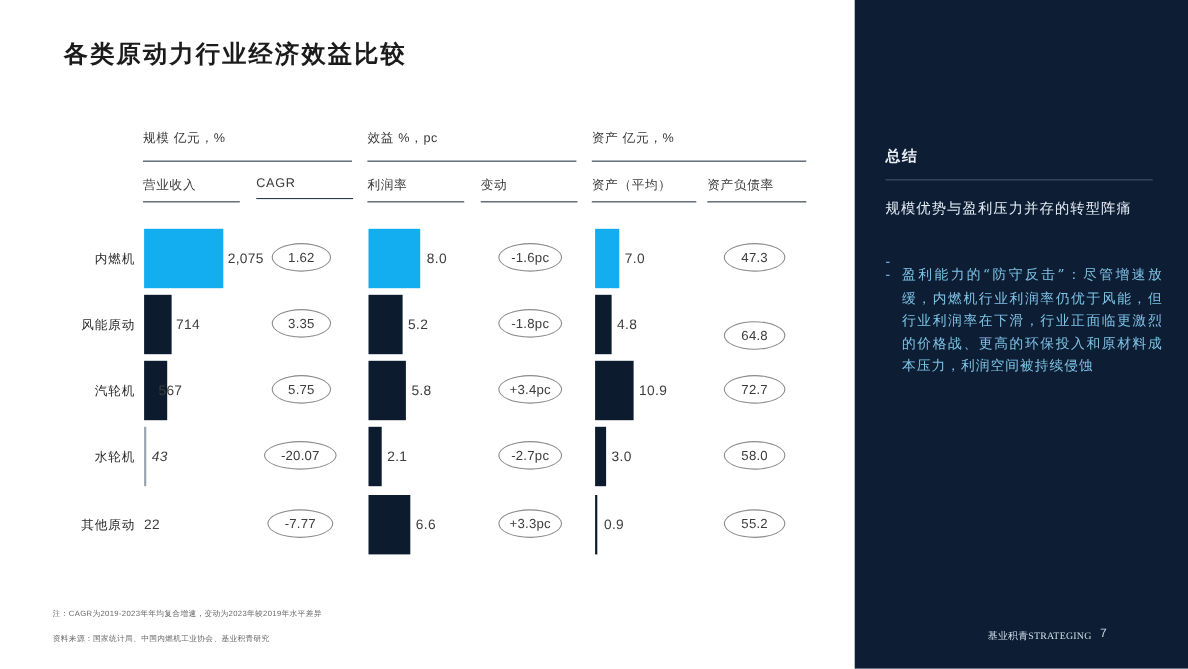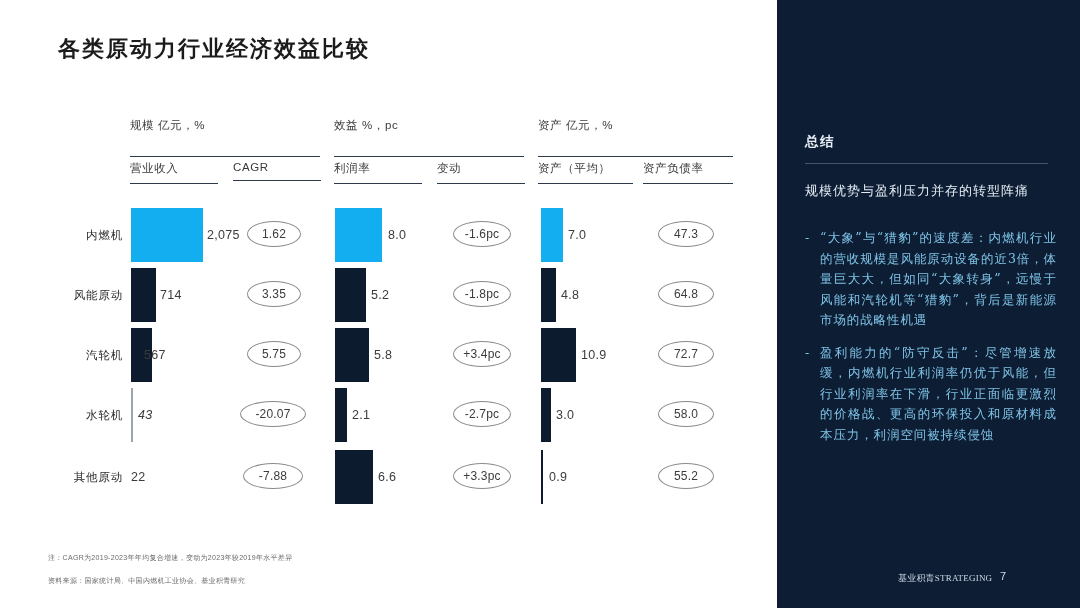--- a/index.html
+++ b/index.html
@@ -32,21 +32,21 @@
     letter-spacing: 2px;
     color: #1b1b1b;
   }
 
   
   .group-hdr {
     position: absolute;
     font-size: 11.5px;
     color: #3a3a3a;
     letter-spacing: 0.6px;
-    padding-bottom: 24px;
+    padding-bottom: 14px;
   }
   .group-hdr .rule {
     position: absolute;
     left: 0; bottom: 0;
     height: 1px;
     background: #2c3a4a;
   }
 
   
   .col-hdr {
@@ -240,21 +240,21 @@
 
     <div class="row-label" style="left:43px; top:288px; width:80px;">风能原动</div>
     <div class="bar" style="left:131px; top:268px; width:25px; height:54px;"></div>
     <div class="bar-val" style="left:160px; top:288px;">714</div>
     <div class="pill" style="left:247px; top:281px; width:54px; height:26px;">3.35</div>
     <div class="bar" style="left:335px; top:268px; width:31px; height:54px;"></div>
     <div class="bar-val" style="left:371px; top:288px;">5.2</div>
     <div class="pill" style="left:453px; top:281px; width:58px; height:26px;">-1.8pc</div>
     <div class="bar" style="left:541px; top:268px; width:15px; height:54px;"></div>
     <div class="bar-val" style="left:561px; top:288px;">4.8</div>
-    <div class="pill" style="left:658px; top:281px; width:56px; height:26px;text-align:right;">64.8</div>
+    <div class="pill" style="left:658px; top:292px; width:56px; height:26px;text-align:right;">64.8</div>
 
     <div class="row-label" style="left:55px; top:348px; width:68px;">汽轮机</div>
     <div class="bar" style="left:131px; top:328px; width:21px; height:54px;"></div>
     <div class="bar-val" style="left:144px; top:348px;">567</div>
     <div class="pill" style="left:247px; top:341px; width:54px; height:26px;">5.75</div>
     <div class="bar" style="left:335px; top:328px; width:34px; height:54px;"></div>
     <div class="bar-val" style="left:374px; top:348px;">5.8</div>
     <div class="pill" style="left:453px; top:341px; width:58px; height:26px;">+3.4pc</div>
     <div class="bar" style="left:541px; top:328px; width:35px; height:54px;"></div>
     <div class="bar-val" style="left:581px; top:348px;">10.9</div>
@@ -266,41 +266,40 @@
     <div class="pill" style="left:240px; top:401px; width:66px; height:26px;">-20.07</div>
     <div class="bar" style="left:335px; top:388px; width:12px; height:54px;"></div>
     <div class="bar-val" style="left:352px; top:408px;">2.1</div>
     <div class="pill" style="left:453px; top:401px; width:58px; height:26px;">-2.7pc</div>
     <div class="bar" style="left:541px; top:388px; width:10px; height:54px;"></div>
     <div class="bar-val" style="left:556px; top:408px;">3.0</div>
     <div class="pill" style="left:658px; top:401px; width:56px; height:26px;">58.0</div>
 
     <div class="row-label" style="left:43px; top:470px; width:80px;">其他原动</div>
     <div class="bar-val" style="left:131px; top:470px;">22</div>
-    <div class="pill" style="left:243px; top:463px; width:60px; height:26px;">-7.88</div>
+    <div class="pill" style="left:243px; top:463px; width:60px; height:26px;">-7.77</div>
     <div class="bar" style="left:335px; top:450px; width:38px; height:54px;"></div>
     <div class="bar-val" style="left:378px; top:470px;">6.6</div>
     <div class="pill" style="left:453px; top:463px; width:58px; height:26px;">+3.3pc</div>
     <div class="bar" style="left:541px; top:450px; width:2px; height:54px;"></div>
     <div class="bar-val" style="left:549px; top:470px;">0.9</div>
     <div class="pill" style="left:658px; top:463px; width:56px; height:26px;">55.2</div>
 
     <div class="footnote" style="left:48px; top:553px;">注：CAGR为2019-2023年年均复合增速，变动为2023年较2019年水平差异</div>
     <div class="footnote" style="left:48px; top:576px;">资料来源：国家统计局、中国内燃机工业协会、基业积青研究</div>
 
   </div>
 
   <div class="sidebar">
     <div class="sb-title">总结</div>
     <div class="sb-rule"></div>
     <div class="sb-lead">规模优势与盈利压力并存的转型阵痛</div>
     <div class="sb-bullets">
       <div class="sb-bullet">
         <span class="dash">-</span>
-        <span>“大象”与“猎豹”的速度差：内燃机行业的营收规模是风能原动设备的近3倍，体量巨大大，但如同“大象转身”，远慢于风能和汽轮机等“猎豹”，背后是新能源市场的战略性机遇</span>
       </div>
       <div class="sb-bullet">
         <span class="dash">-</span>
         <span>盈利能力的“防守反击”：尽管增速放缓，内燃机行业利润率仍优于风能，但行业利润率在下滑，行业正面临更激烈的价格战、更高的环保投入和原材料成本压力，利润空间被持续侵蚀</span>
       </div>
     </div>
   </div>
 
   <div class="sb-logo">基业积青STRATEGING</div>
   <div class="sb-page">7</div>

